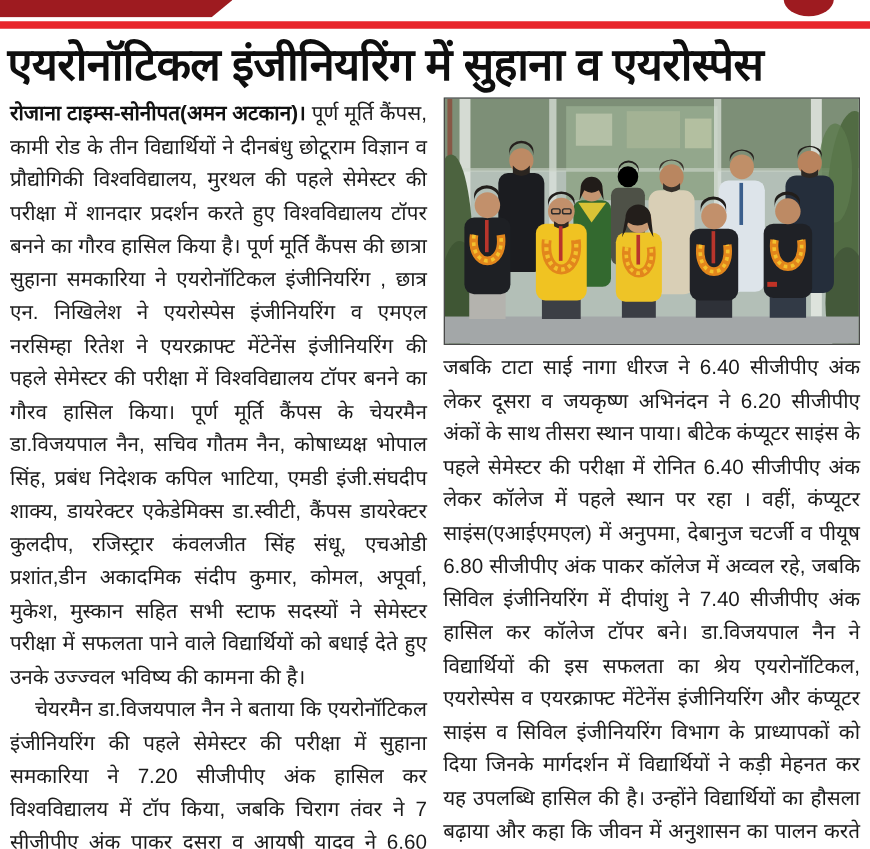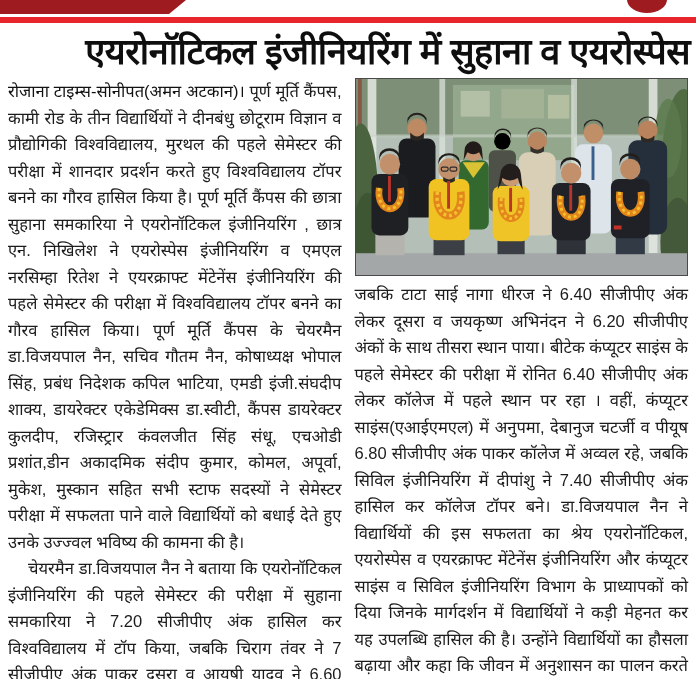--- a/index.html
+++ b/index.html
@@ -18,37 +18,37 @@
   .m-circle{
     position:absolute;top:-14px;left:627px;width:40px;height:27px;
     border-radius:50%;background:var(--brand-dark,#9e1b20);
   }
   .m-rule{
     position:absolute;top:17px;left:0;width:696px;height:6px;
     background:var(--brand-red,#e8252b);
   }
   
   .headline{
-    margin:6px 6px 4px;text-align:right;
+    margin:6px 6px 4px;text-align:left;
     font-weight:bold;color:#0e0e0e;
     font-size:36px;line-height:1.14;
     letter-spacing:-0.5px;
   }
   .headline span{display:block;}
   
   .columns{
     display:flex;gap:13px;padding:2px 8px 0 8px;
   }
   .col{
     flex:1 1 0;min-width:0;
     font-size:16.5px;line-height:26.5px;
     color:#1b1b1b;text-align:justify;
   }
   .col p{margin:0;}
-  .dateline{font-weight:normal;color:#111;}
+  .dateline{font-weight:bold;color:#111;}
   .indent{text-indent:20px;}
   
   .photo-frame{
     width:100%;height:198px;border:1px solid #4a4a4a;
     box-sizing:border-box;margin:0 0 5px 0;background:#b3bfb7;
   }
   .photo-frame svg{display:block;width:100%;height:100%;}
 </style>
 </head>
 <body>

